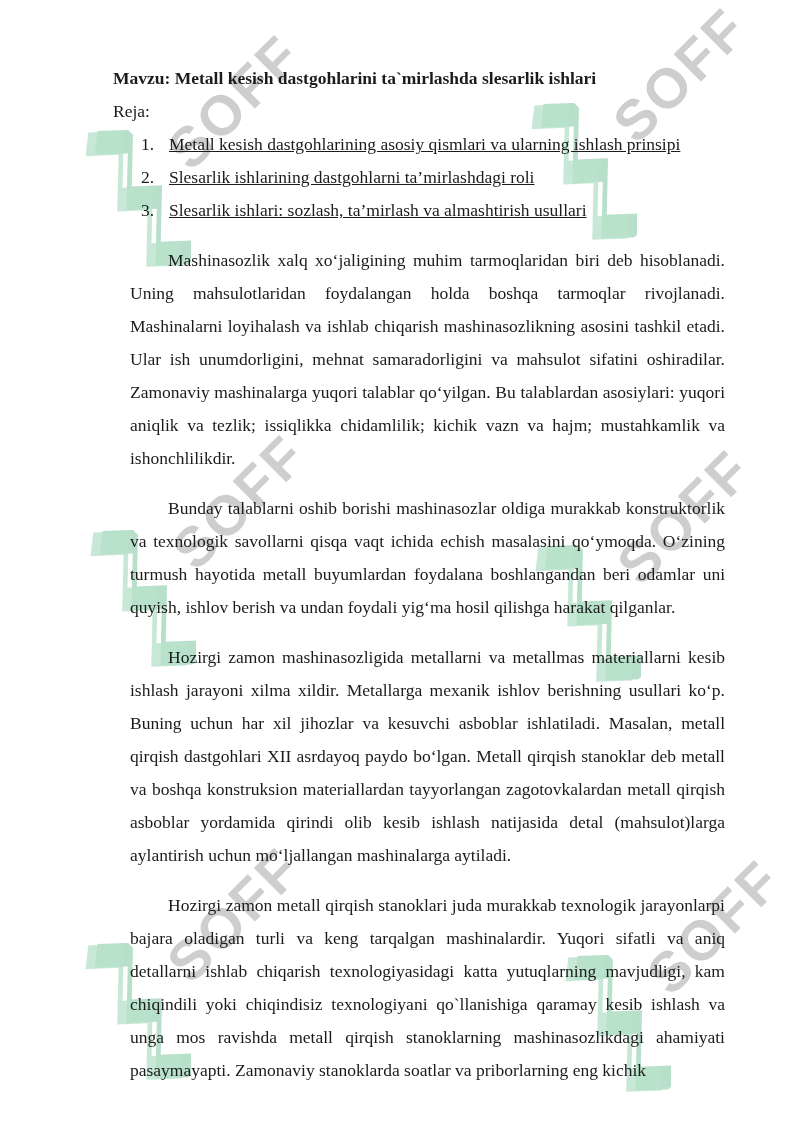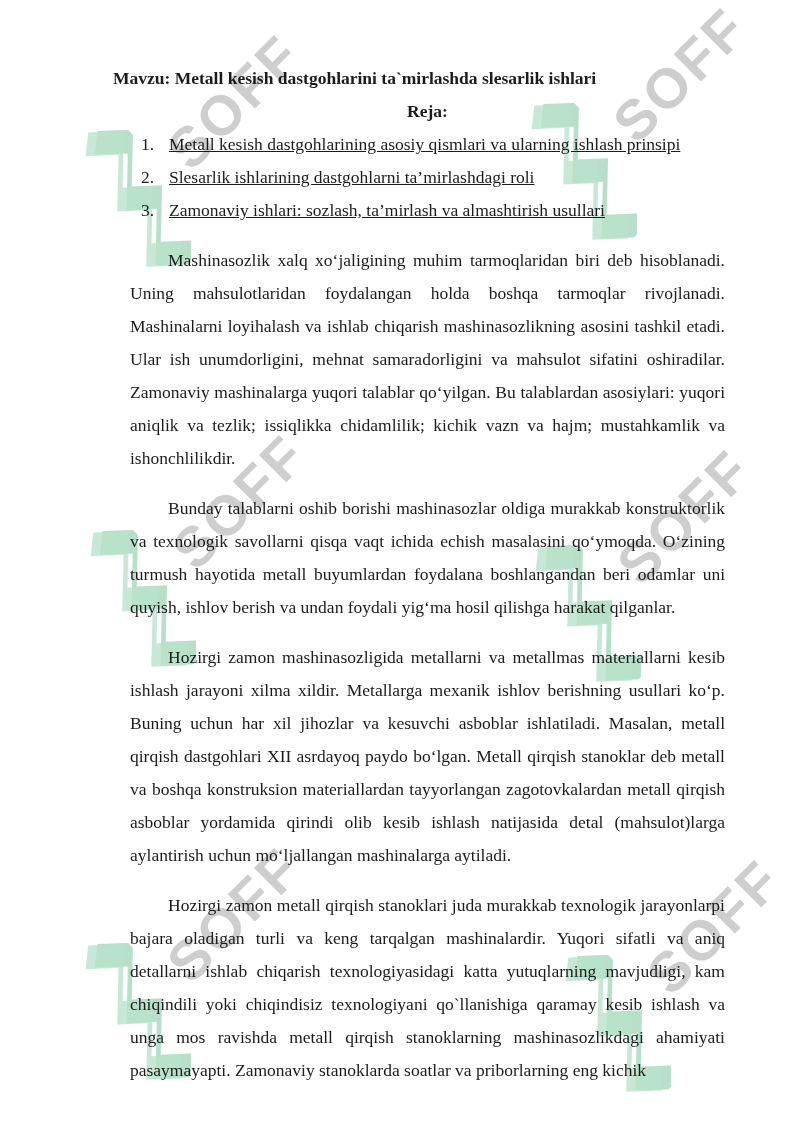--- a/index.html
+++ b/index.html
@@ -27,21 +27,21 @@
   .wm4 { left:520px; top:470px; }
   .wm5 { left:70px;  top:868px; }
   .wm6 { left:550px; top:880px; }
 
   
   .content {
     position:absolute; left:113px; top:62px; width:629px; z-index:1;
     font-size:17.5px; line-height:33px;
   }
   .doc-title { text-align:left;font-weight:bold; }
-  .plan-heading { text-align:center; font-weight:bold; }
+  .plan-heading { text-align:left; font-weight:normal; }
   .plan-list { margin:0; }
   .plan-item { display:flex; }
   .plan-item .num { width:28px; text-align:left; padding-left:28px; box-sizing:content-box; flex:0 0 auto; }
   .plan-item .itm { flex:1 1 auto;text-decoration:underline; }
   .para {
     margin:17px; text-align:justify; text-indent:38px;
   }
 </style>
 </head>
 <body>
@@ -106,21 +106,21 @@
       <div class="plan-item">
         <span class="num">1.</span>
         <span class="itm">Metall kesish dastgohlarining asosiy qismlari va ularning ishlash prinsipi</span>
       </div>
       <div class="plan-item">
         <span class="num">2.</span>
         <span class="itm">Slesarlik ishlarining dastgohlarni ta’mirlashdagi roli</span>
       </div>
       <div class="plan-item">
         <span class="num">3.</span>
-        <span class="itm">Zamonaviy ishlari: sozlash, ta’mirlash va almashtirish usullari</span>
+        <span class="itm">Slesarlik ishlari: sozlash, ta’mirlash va almashtirish usullari</span>
       </div>
     </div>
 
     <p class="para">Mashinasozlik xalq xo‘jaligining muhim tarmoqlaridan biri deb hisoblanadi. Uning mahsulotlaridan foydalangan holda boshqa tarmoqlar rivojlanadi. Mashinalarni loyihalash va ishlab chiqarish mashinasozlikning asosini tashkil etadi. Ular ish unumdorligini, mehnat samaradorligini va mahsulot sifatini oshiradilar. Zamonaviy mashinalarga yuqori talablar qo‘yilgan. Bu talablardan asosiylari: yuqori aniqlik va tezlik; issiqlikka chidamlilik; kichik vazn va hajm; mustahkamlik va ishonchlilikdir.</p>
     <p class="para">Bunday talablarni oshib borishi mashinasozlar oldiga murakkab konstruktorlik va texnologik savollarni qisqa vaqt ichida echish masalasini qo‘ymoqda. O‘zining turmush hayotida metall buyumlardan foydalana boshlangandan beri odamlar uni quyish, ishlov berish va undan foydali yig‘ma hosil qilishga harakat qilganlar.</p>
     <p class="para">Hozirgi zamon mashinasozligida metallarni va metallmas materiallarni kesib ishlash jarayoni xilma xildir. Metallarga mexanik ishlov berishning usullari ko‘p. Buning uchun har xil jihozlar va kesuvchi asboblar ishlatiladi. Masalan, metall qirqish dastgohlari XII asrdayoq paydo bo‘lgan. Metall qirqish stanoklar deb metall va boshqa konstruksion materiallardan tayyorlangan zagotovkalardan metall qirqish asboblar yordamida qirindi olib kesib ishlash natijasida detal (mahsulot)larga aylantirish uchun mo‘ljallangan mashinalarga aytiladi.</p>
     <p class="para">Hozirgi zamon metall qirqish stanoklari juda murakkab texnologik jarayonlarpi bajara oladigan turli va keng tarqalgan mashinalardir. Yuqori sifatli va aniq detallarni ishlab chiqarish texnologiyasidagi katta yutuqlarning mavjudligi, kam chiqindili yoki chiqindisiz texnologiyani qo`llanishiga qaramay kesib ishlash va unga mos ravishda metall qirqish stanoklarning mashinasozlikdagi ahamiyati pasaymayapti. Zamonaviy stanoklarda soatlar va priborlarning eng kichik</p>
 
   </div>
 </div>

